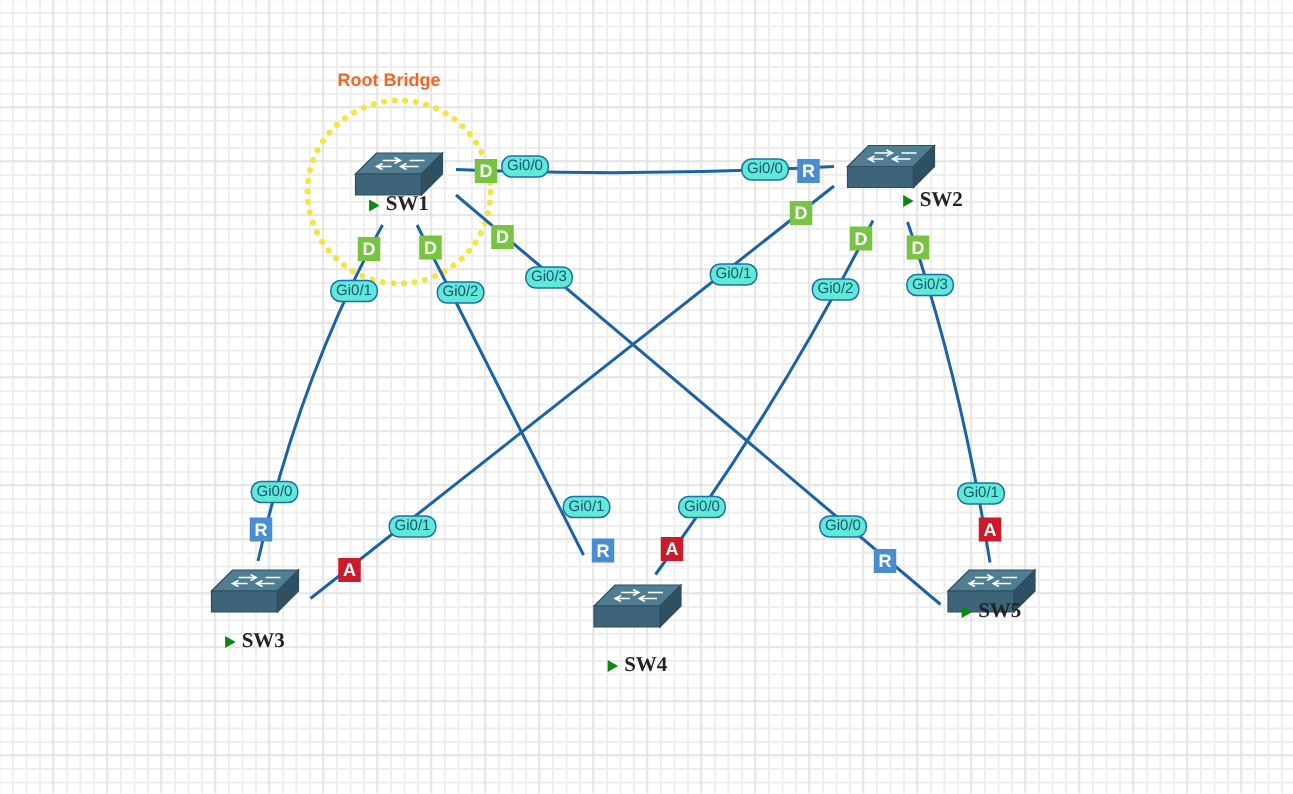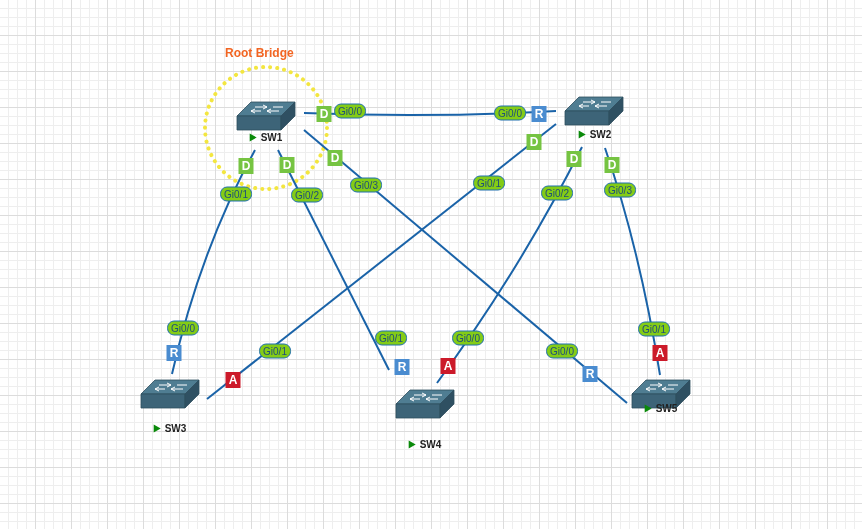--- a/index.html
+++ b/index.html
@@ -10,24 +10,24 @@
     background-image:
       linear-gradient(#dcdcdc 1px, transparent 1px),
       linear-gradient(90deg,#dcdcdc 1px, transparent 1px),
       linear-gradient(#eeeeee 1px, transparent 1px),
       linear-gradient(90deg,#eeeeee 1px, transparent 1px);
     background-size:36px 36px,36px 36px,9px 9px,9px 9px;
     background-position:-1px -1px,-1px -1px,-1px -1px,-1px -1px;}
   svg{position:absolute;left:0;top:0;}
   .title{position:absolute;left:225px;top:34px;font-size:12px;font-weight:bold;color:#f26522;margin-top:12px;}
   .port{position:absolute;height:13px;padding:0 3px;border:1px solid #1f6fad;border-radius:7px;
-    background:#84cc16;color:#1f4e79;font-size:10px;line-height:13px;transform:translate(-50%,-50%);white-space:nowrap;}
+    background:#5eead4;color:#1f4e79;font-size:10px;line-height:13px;transform:translate(-50%,-50%);white-space:nowrap;}
   .role{position:absolute;width:15px;height:16px;color:#fff;font-weight:bold;font-size:12px;
     line-height:16px;text-align:center;transform:translate(-50%,-50%);}
-  .hostlabel{position:absolute;font-size:10px;font-weight:bold;color:#222;transform:translate(-50%,-50%);white-space:nowrap;}
+  .hostlabel{position:absolute;font-size:14px;font-weight:bold;color:#222;transform:translate(-50%,-50%);white-space:nowrap;font-family:Liberation Serif, serif;}
   .hostlabel .tri{display:inline-block;width:0;height:0;border-top:4px solid transparent;border-bottom:4px solid transparent;
     border-left:7px solid #0a8a0a;margin-right:4px;vertical-align:-1px;}
 </style>
 </head>
 <body>
 
 <div id="canvas"></div>
 <svg id="links-svg" width="862" height="529">
     <circle cx="266" cy="128" r="61" fill="none" stroke="#f3e640" stroke-width="4" stroke-dasharray="0.1 7" stroke-linecap="round"></circle>
     <path d="M304,113 Q430,118 556,111" fill="none" stroke="#1a63a8" stroke-width="2"></path>
@@ -91,18 +91,18 @@
     <div class="role" style="left: 233px; top: 380px; background: rgb(204, 26, 42);">A</div>
     <div class="port" style="left: 557px; top: 193px;">Gi0/2</div>
     <div class="role" style="left: 574px; top: 159px; background: rgb(118, 196, 66);">D</div>
     <div class="port" style="left: 468px; top: 338px;">Gi0/0</div>
     <div class="role" style="left: 448px; top: 366px; background: rgb(204, 26, 42);">A</div>
     <div class="port" style="left: 620px; top: 190px;">Gi0/3</div>
     <div class="role" style="left: 612px; top: 165px; background: rgb(118, 196, 66);">D</div>
     <div class="port" style="left: 654px; top: 329px;">Gi0/1</div>
     <div class="role" style="left: 660px; top: 353px; background: rgb(204, 26, 42);">A</div>
     <div class="hostlabel" style="left: 266px; top: 137px;"><span class="tri"></span><span>SW1</span></div>
-    <div class="hostlabel" style="left: 595px; top: 134px;"><span class="tri"></span><span>SW2</span></div>
+    <div class="hostlabel" style="left: 622px; top: 134px;"><span class="tri"></span><span>SW2</span></div>
     <div class="hostlabel" style="left: 170px; top: 428px;"><span class="tri"></span><span>SW3</span></div>
     <div class="hostlabel" style="left: 425px; top: 444px;"><span class="tri"></span><span>SW4</span></div>
     <div class="hostlabel" style="left: 661px; top: 408px;"><span class="tri"></span><span>SW5</span></div>
   </div>
 <div class="title">Root Bridge</div>
 
 </body></html>

